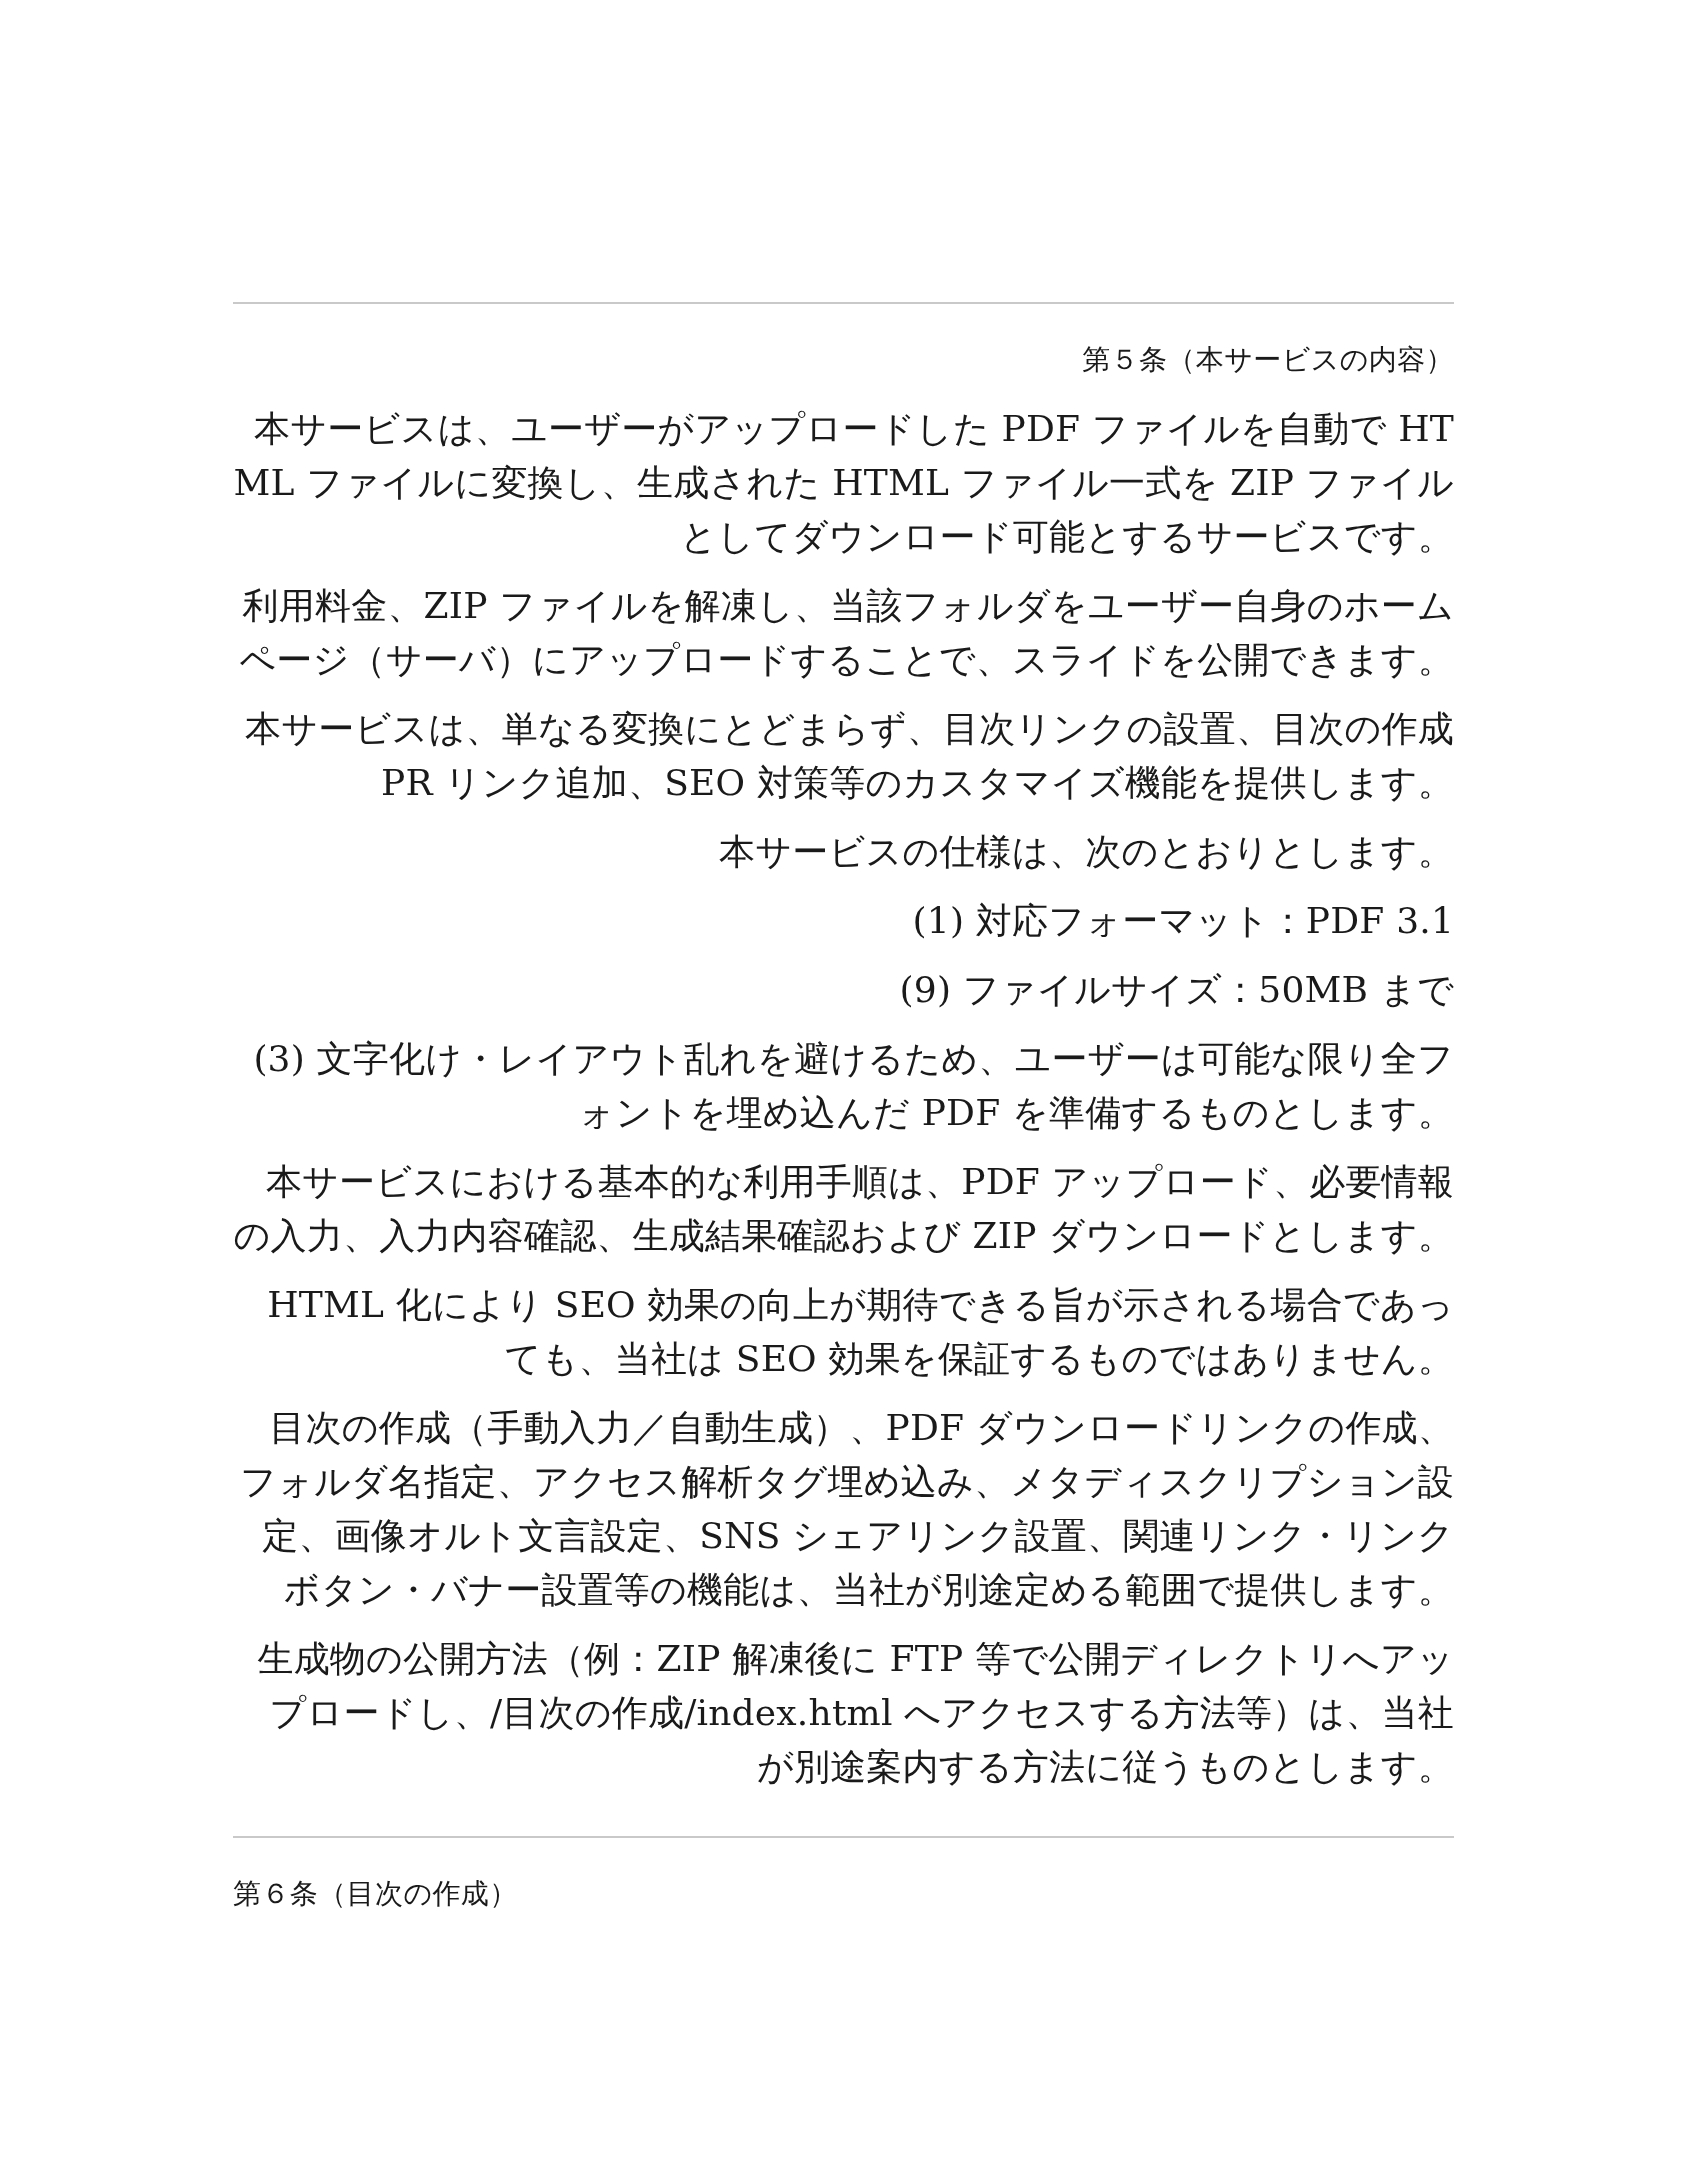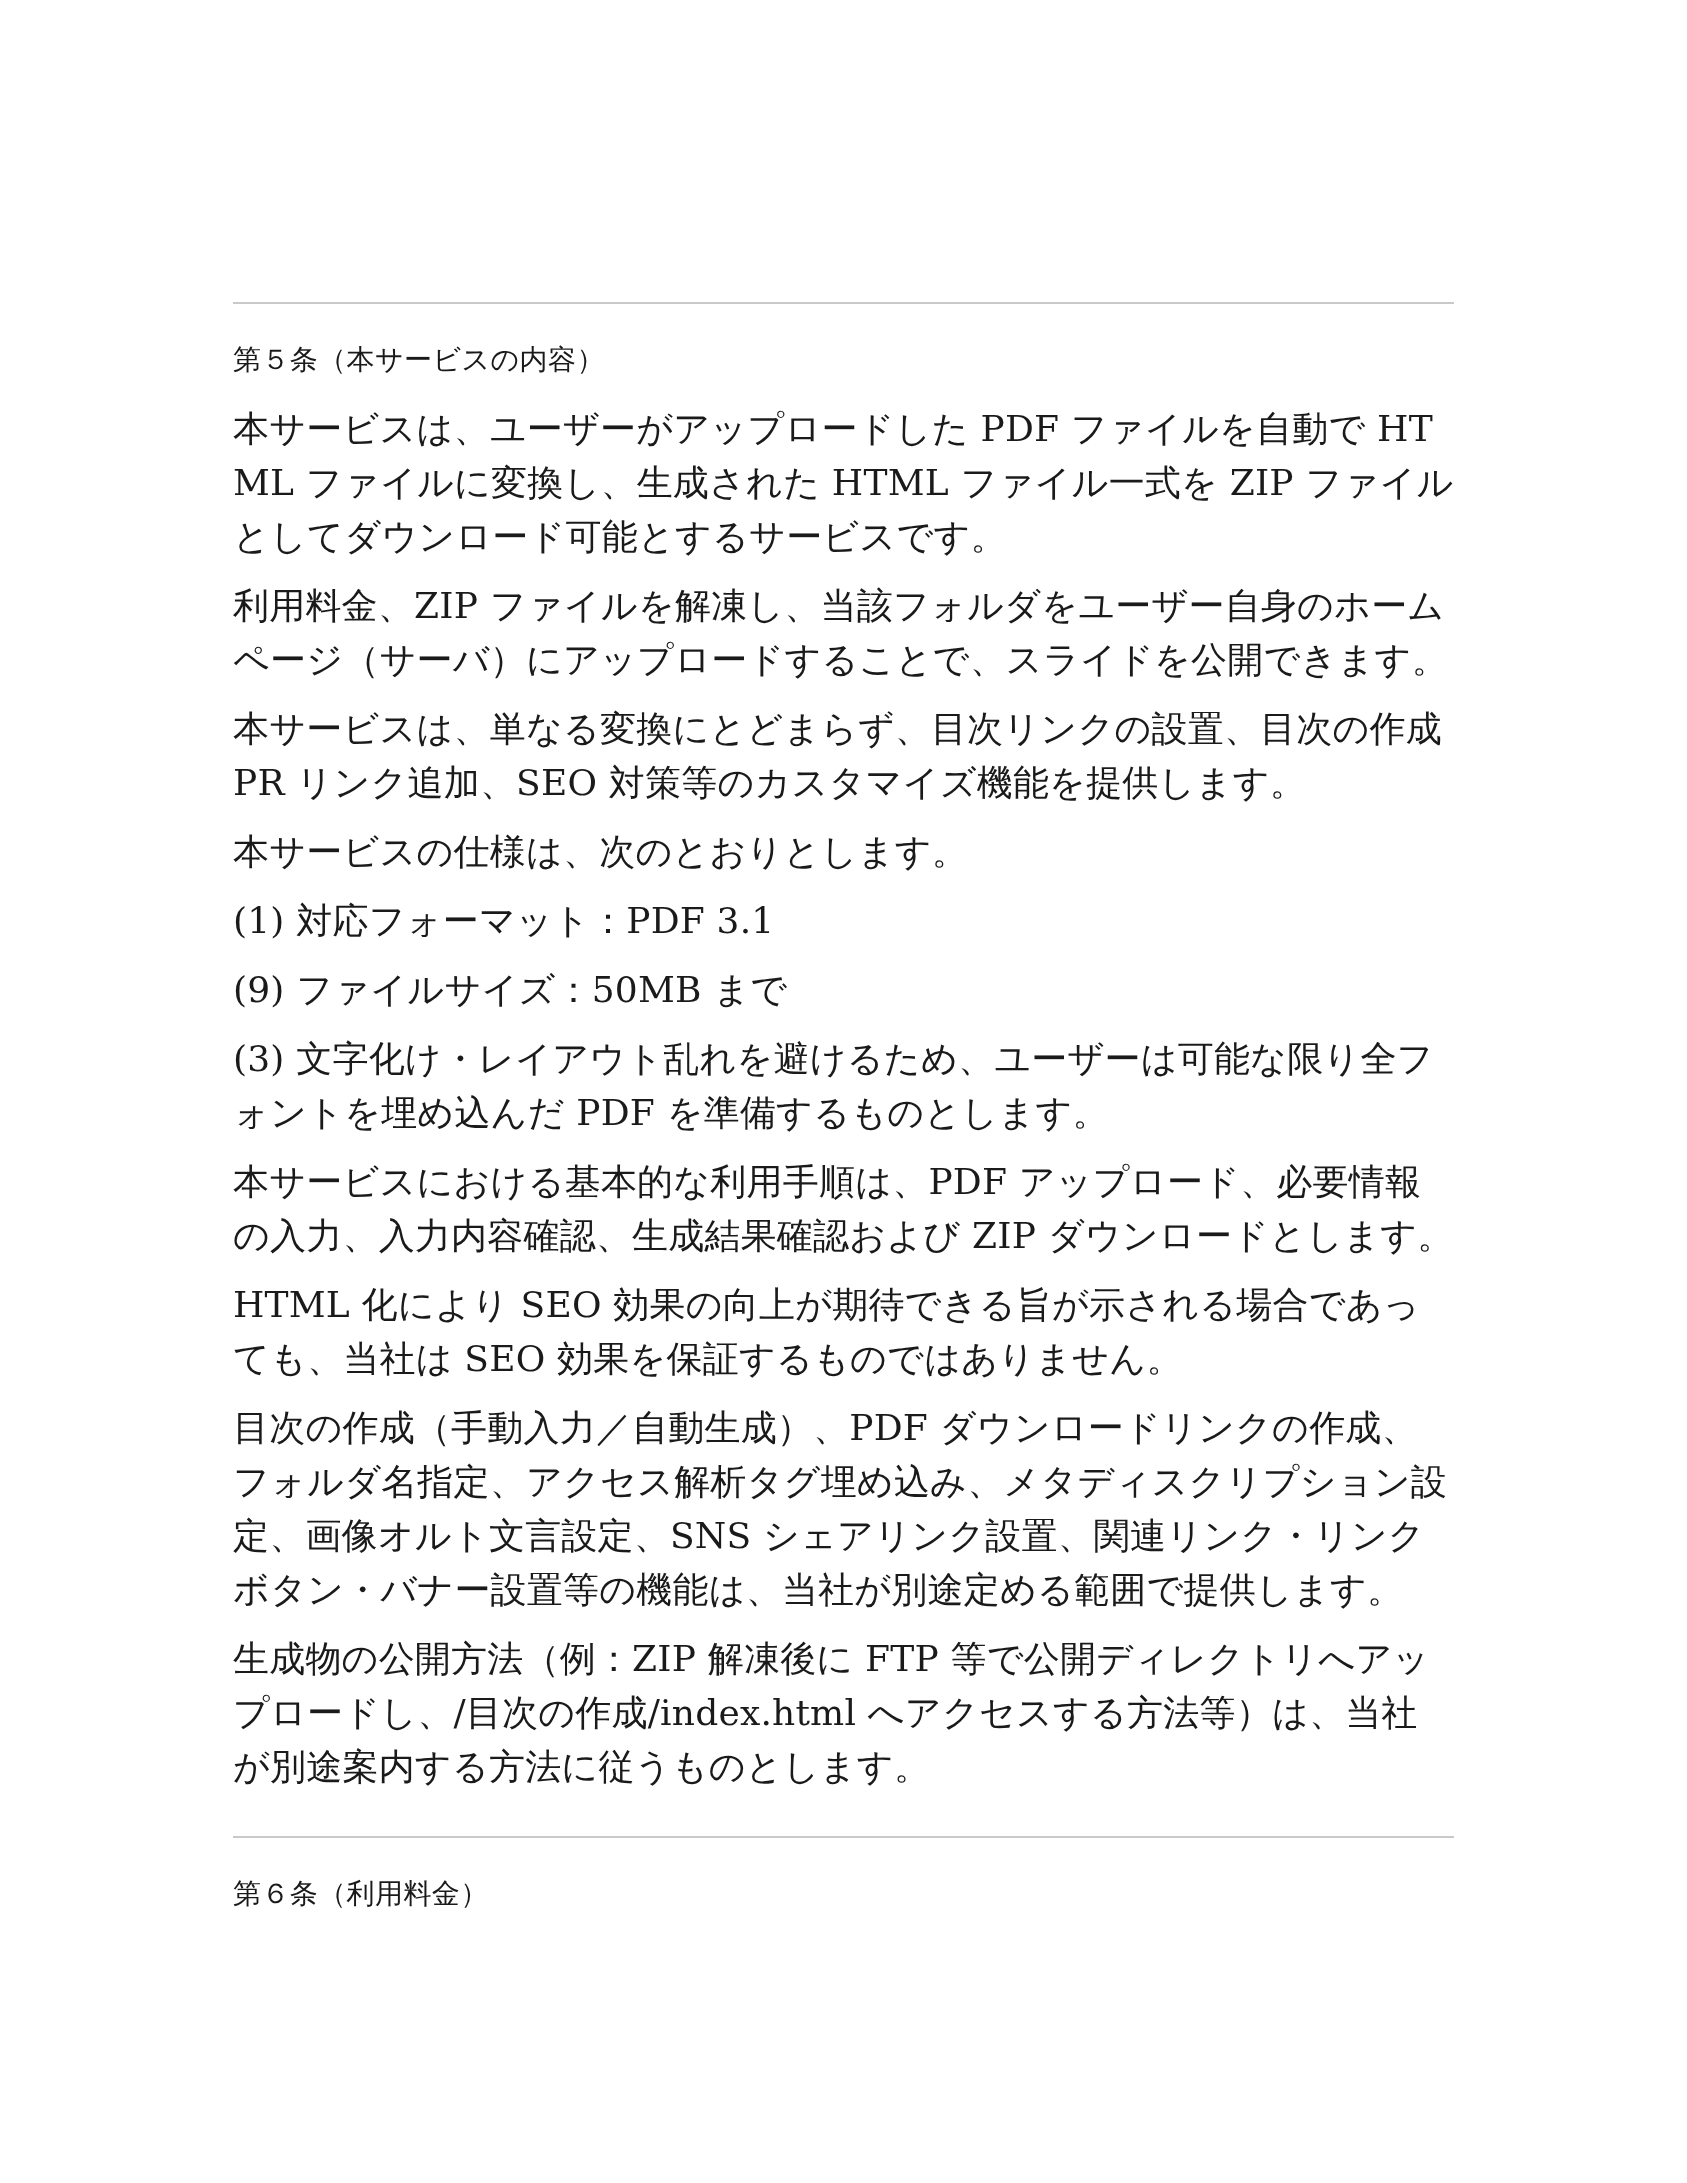--- a/index.html
+++ b/index.html
@@ -29,21 +29,21 @@
       background: #c9c9c9;
     }
     .divider.top { top: 302px; }
     .divider.bottom { top: 1836px; }
 
     .section {
       position: absolute;
       left: 0;
       width: 1221px;
     }
-    .section.s5 { top: 333px; }
+    .section.s5 { top: 333px; text-align: right; }
     .section.s6 { top: 1867px; }
 
     .heading {
       font-size: 28px;
       line-height: 54px;
       margin: 0 0 15px 0;
       font-weight: normal;
       letter-spacing: 0.4px;
     }
     .para {
@@ -71,16 +71,16 @@
     <p class="para">(3) 文字化け・レイアウト乱れを避けるため、ユーザーは可能な限り全フォントを埋め込んだ PDF を準備するものとします。</p>
     <p class="para">本サービスにおける基本的な利用手順は、PDF アップロード、必要情報の入力、入力内容確認、生成結果確認および ZIP ダウンロードとします。</p>
     <p class="para">HTML 化により SEO 効果の向上が期待できる旨が示される場合であっても、当社は SEO 効果を保証するものではありません。</p>
     <p class="para">目次の作成（手動入力／自動生成）、PDF ダウンロードリンクの作成、フォルダ名指定、アクセス解析タグ埋め込み、メタディスクリプション設定、画像オルト文言設定、SNS シェアリンク設置、関連リンク・リンクボタン・バナー設置等の機能は、当社が別途定める範囲で提供します。</p>
     <p class="para">生成物の公開方法（例：ZIP 解凍後に FTP 等で公開ディレクトリへアップロードし、/目次の作成/index.html へアクセスする方法等）は、当社が別途案内する方法に従うものとします。</p>
   </div>
 
   <div class="divider bottom"></div>
 
   <div class="section s6">
-    <h2 class="heading">第６条（利用料金）</h2>
+    <h2 class="heading">第６条（目次の作成）</h2>
   </div>
 </div>
 
 
 </body></html>

